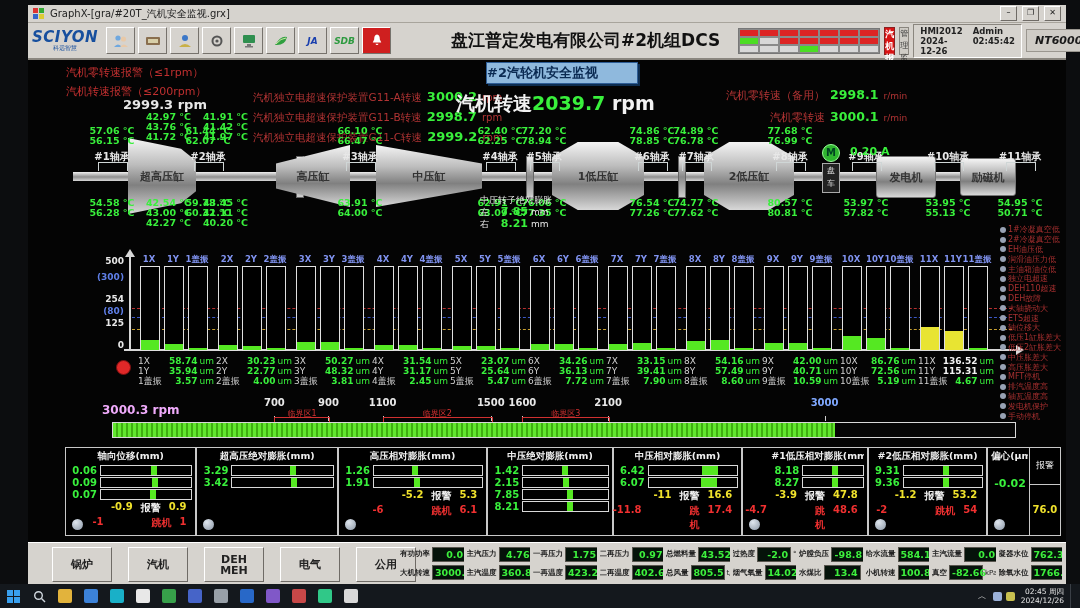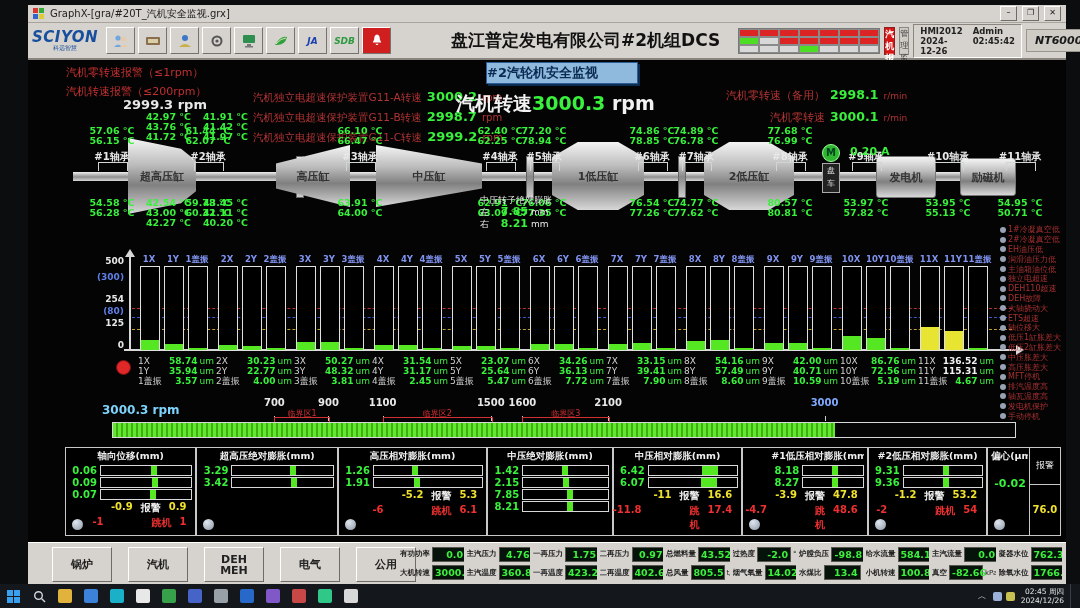--- a/index.html
+++ b/index.html
@@ -276,21 +276,21 @@
         <div>汽机零转速报警（≤1rpm）</div>
         <div>汽机转速报警（≤200rpm）</div>
       </div>
     <div id="aux-rpm">2999.3 rpm</div>
     <div id="g11">
         <div><span class="gl">汽机独立电超速保护装置G11-A转速</span> <b class="gv">3000.2</b> <span class="gu">rpm</span></div>
         <div><span class="gl">汽机独立电超速保护装置G11-B转速</span> <b class="gv">2998.7</b> <span class="gu">rpm</span></div>
         <div><span class="gl">汽机独立电超速保护装置G11-C转速</span> <b class="gv">2999.2</b> <span class="gu">rpm</span></div>
       </div>
     <div id="main-speed">
-      <span>汽机转速</span><span class="gv">3000.3</span> <span>rpm</span>
+      <span>汽机转速</span><span class="gv">2039.7</span> <span>rpm</span>
     </div>
     <div id="zero-speed">
         <div><span class="gl">汽机零转速（备用）</span> <b class="gv">2998.1</b> <span class="gu">r/min</span></div>
         <div><span class="gl">汽机零转速</span> <b class="gv">3000.1</b> <span class="gu">r/min</span></div>
       </div>
     <div id="turbine">
         <div class="shaft" style="left: 45px; top: 112px; width: 940px; height: 9px;"></div>
         <div class="coupling" style="left: 268px; top: 96px; height: 40px;"></div>
         <div class="coupling" style="left: 498px; top: 96px; height: 40px;"></div>
         <div class="coupling" style="left: 650px; top: 96px; height: 40px;"></div>
@@ -728,21 +728,21 @@
             <span><b class="vw">115.31</b><span class="vu">um</span></span>
           </div>
           <div class="vr">
             <span class="vk">11盖振</span>
             <span><b class="vg">4.67</b><span class="vu">um</span></span>
           </div>
         </div>
         <div class="reddot" style="left: 88px; top: 300px;"></div>
       </div>
     <div id="rpmzone">
-        <div style="position: absolute; left: 74px; top: 343px; font-size: 12px; font-weight: bold; color: #7dd3fc;">3000.3 rpm</div>
+        <div style="position: absolute; left: 74px; top: 343px; font-size: 12px; font-weight: bold; color: #f0abfc;">3000.3 rpm</div>
         <div style="position: absolute; left: 84px; top: 362px; width: 902px; height: 14px; border: 1px solid rgb(216, 216, 216); background: rgb(5, 5, 5);">
           <div style="position: absolute; left: 0px; top: 0px; bottom: 0px; width: 80%; background: repeating-linear-gradient(90deg, rgb(98, 232, 46) 0px, rgb(98, 232, 46) 3px, rgb(63, 174, 18) 3px, rgb(63, 174, 18) 5px);"></div>
         </div>
         <div class="rtick" style="left: 228.36px; top: 337px; color: rgb(232, 232, 232);">700</div>
         <div class="rtickline" style="left: 246.36px; top: 356px;"></div>
         <div class="rtick" style="left: 282.48px; top: 337px; color: rgb(232, 232, 232);">900</div>
         <div class="rtickline" style="left: 300.48px; top: 356px;"></div>
         <div class="rtick" style="left: 336.6px; top: 337px; color: rgb(232, 232, 232);">1100</div>
         <div class="rtickline" style="left: 354.6px; top: 356px;"></div>
         <div class="rtick" style="left: 444.84px; top: 337px; color: rgb(232, 232, 232);">1500</div>

